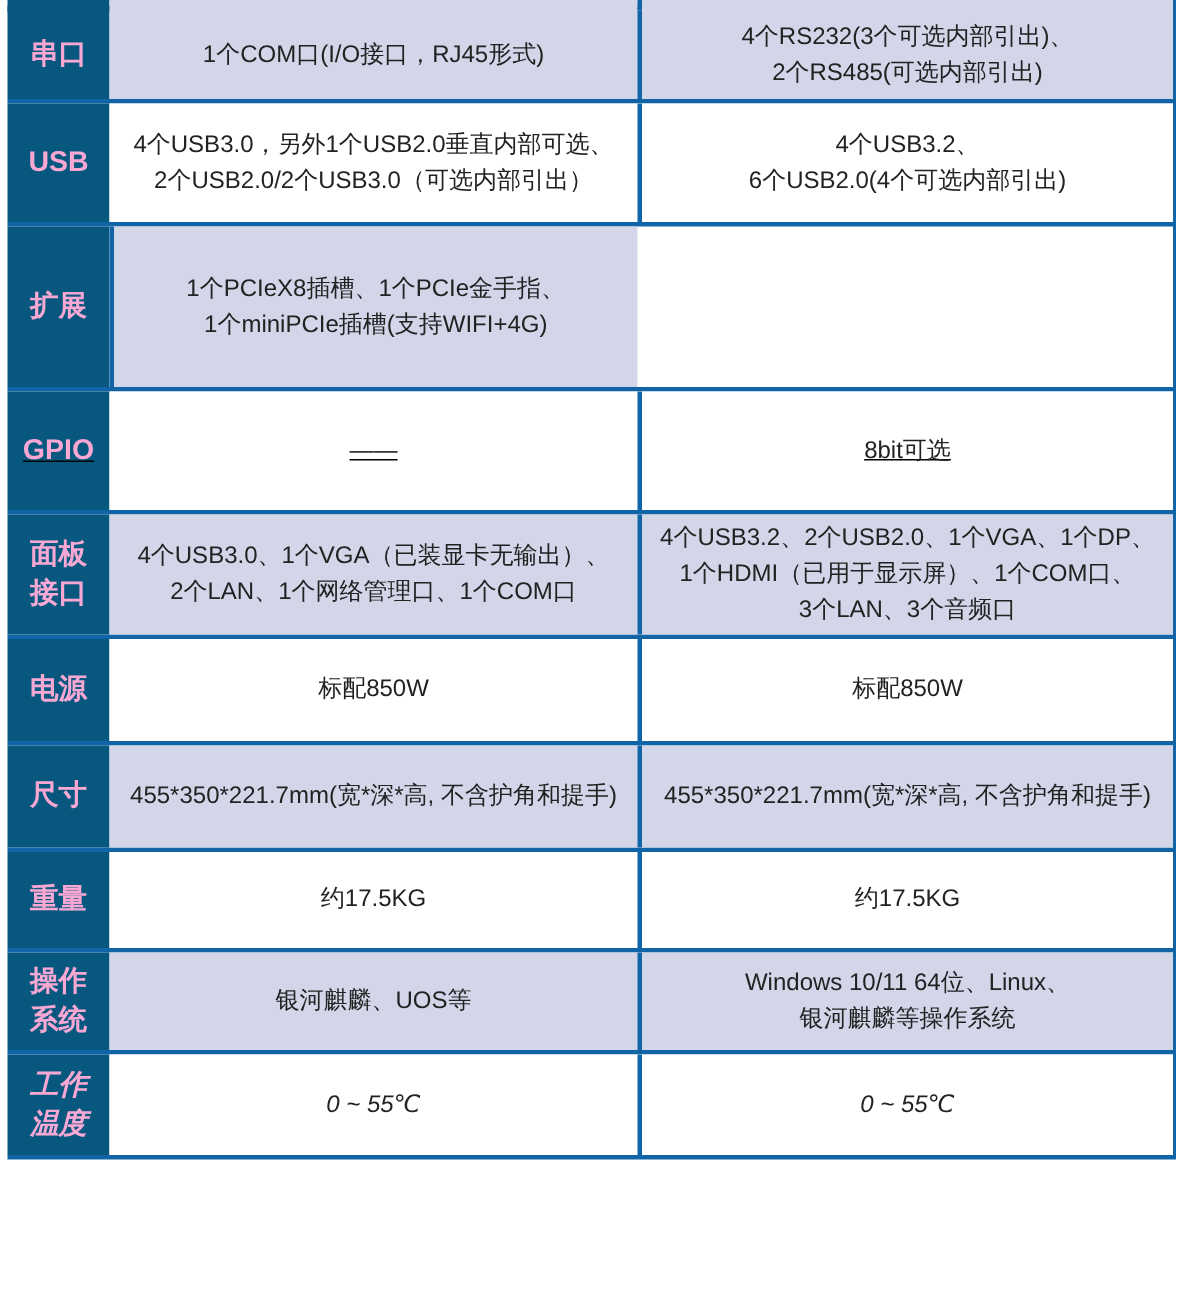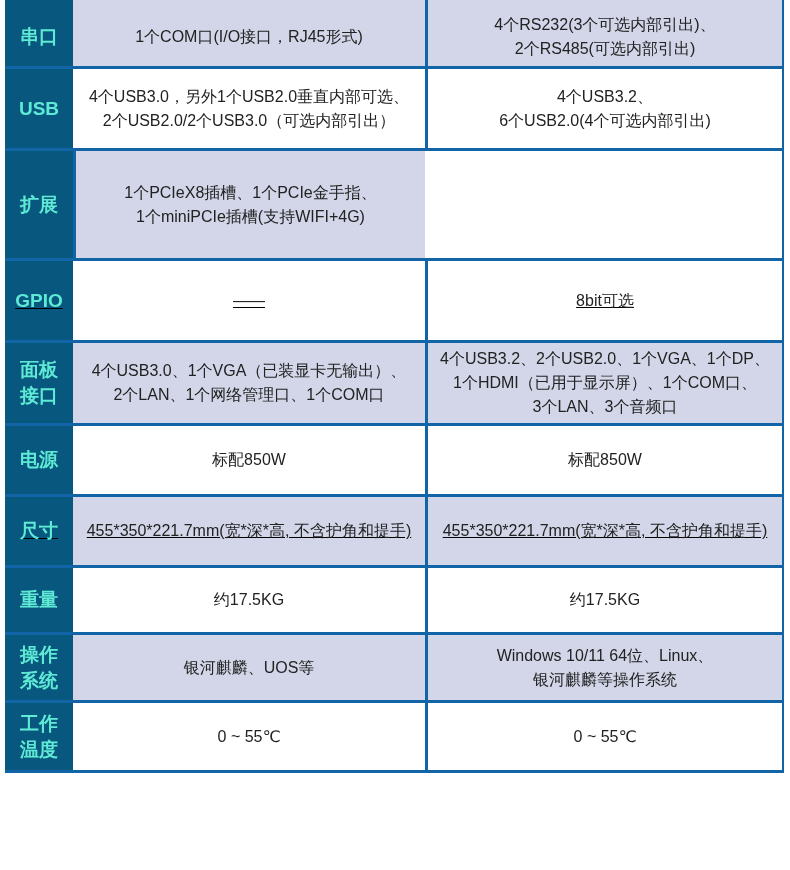--- a/index.html
+++ b/index.html
@@ -27,21 +27,21 @@
     grid-template-columns: 68px 352px 357px;
     border-bottom: 3px solid #1165a6;
   }
   
   .row.sliver { height: 4px; border-bottom: 3px solid #1165a6; }
   .row.sliver .th { background: #07577e; }
   .row.sliver .td { background: #d2d6e8; }
 
   .th {
     background: #07577e;
-    color: #5eead4;
+    color: #f9a8d4;
     display: flex;
     flex-direction: column;
     align-items: center;
     justify-content: center;
     font-size: 19px;
     font-weight: 700;
     line-height: 26px;
     text-align: center;
   }
   .td {
@@ -63,24 +63,24 @@
   #rows .row:nth-child(odd) .td { background: #d2d6e8; }
   #rows .row:nth-child(even) .td { background: #ffffff; }
 
   
   #rows .row:nth-child(1)  { min-height: 59px; }
   #rows .row:nth-child(2)  { min-height: 79px; }
   #rows .row:nth-child(3)  { min-height: 107px; }
   #rows .row:nth-child(4)  { min-height: 79px; text-decoration: underline; }
   #rows .row:nth-child(5)  { min-height: 75px; }
   #rows .row:nth-child(6)  { min-height: 68px; }
-  #rows .row:nth-child(7)  { min-height: 68px; text-decoration: underline; }
+  #rows .row:nth-child(7)  { min-height: 68px; }
   #rows .row:nth-child(8)  { min-height: 64px; }
   #rows .row:nth-child(9)  { min-height: 65px; }
-  #rows .row:nth-child(10) { min-height: 67px; }
+  #rows .row:nth-child(10) { min-height: 67px; font-style: italic; }
 </style>
 </head>
 <body>
 
 <div class="page">
   <div class="spec-table">
 
     <div class="row sliver">
       <div class="th"></div>
       <div class="td c1"></div>

